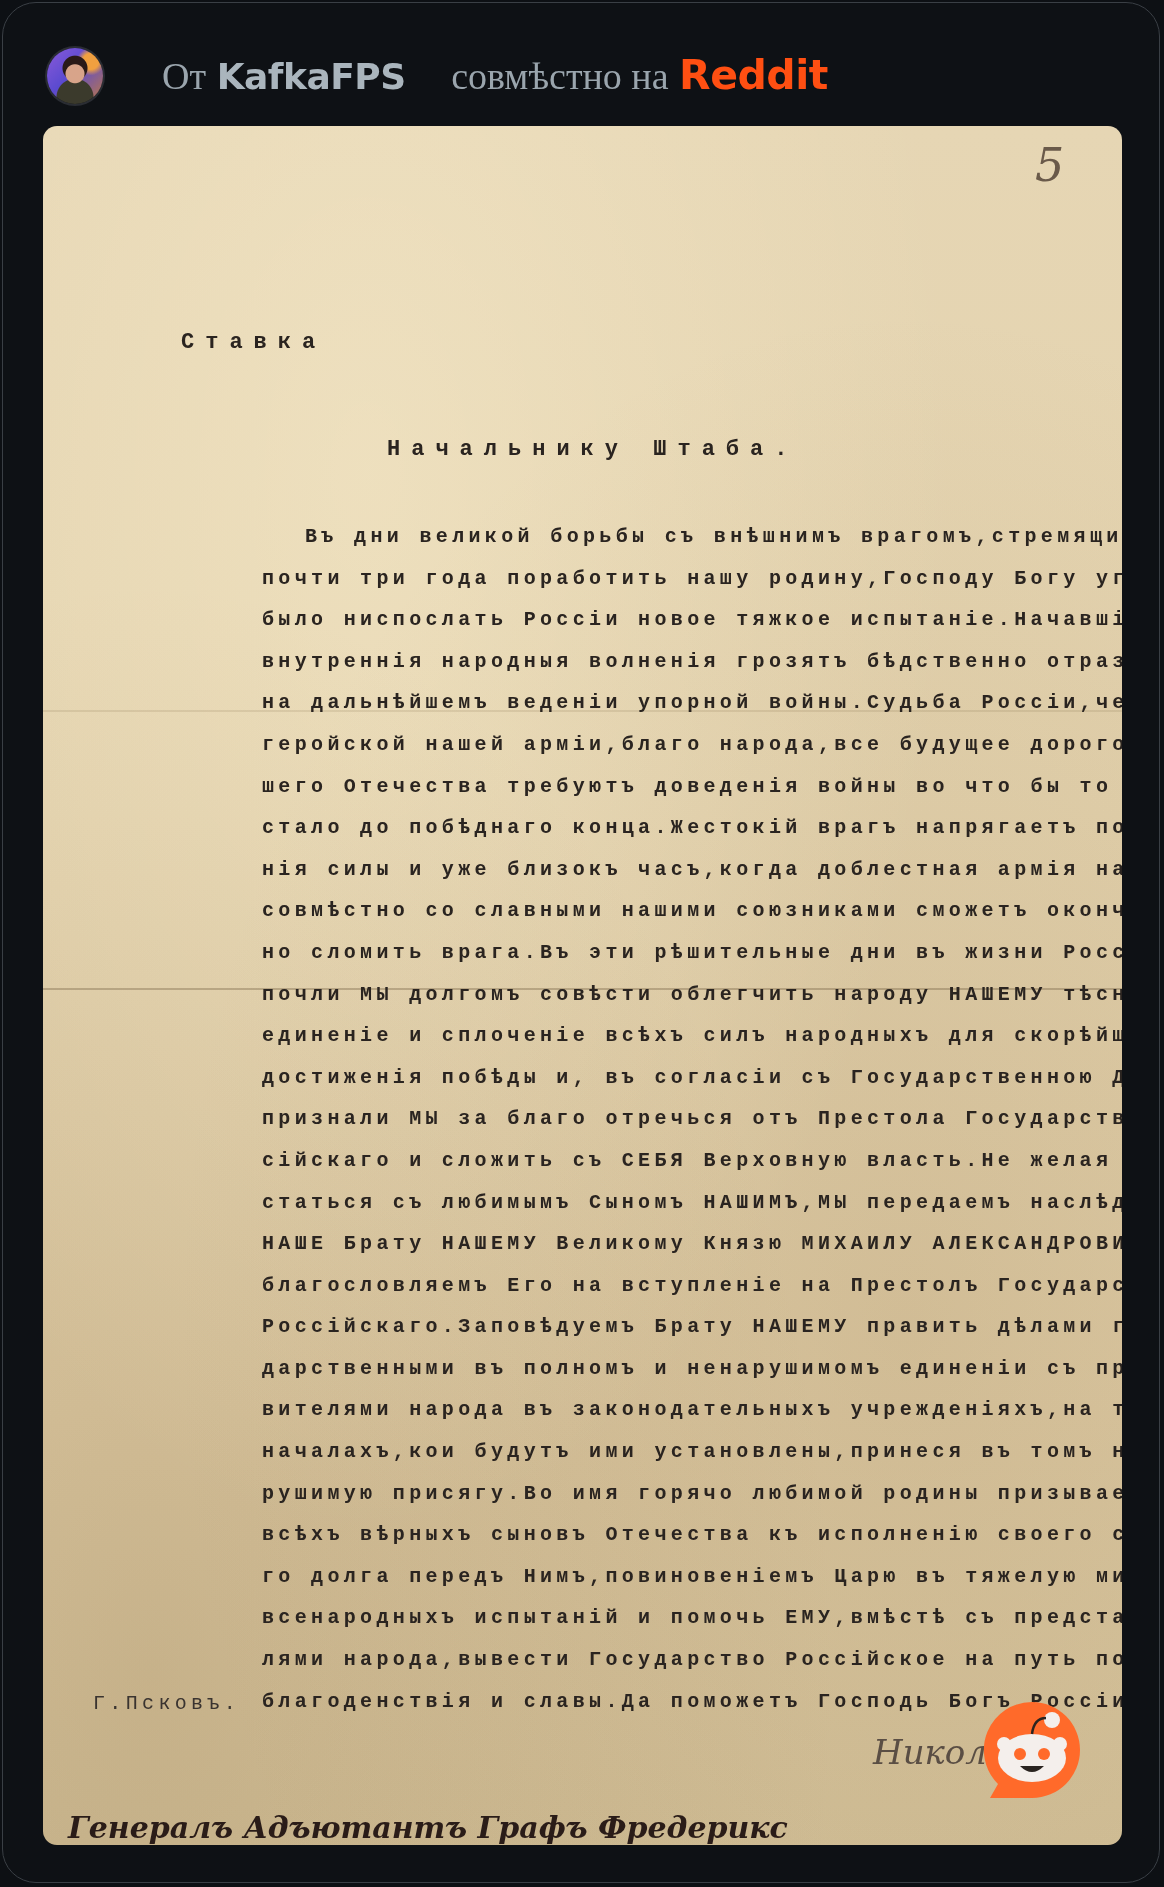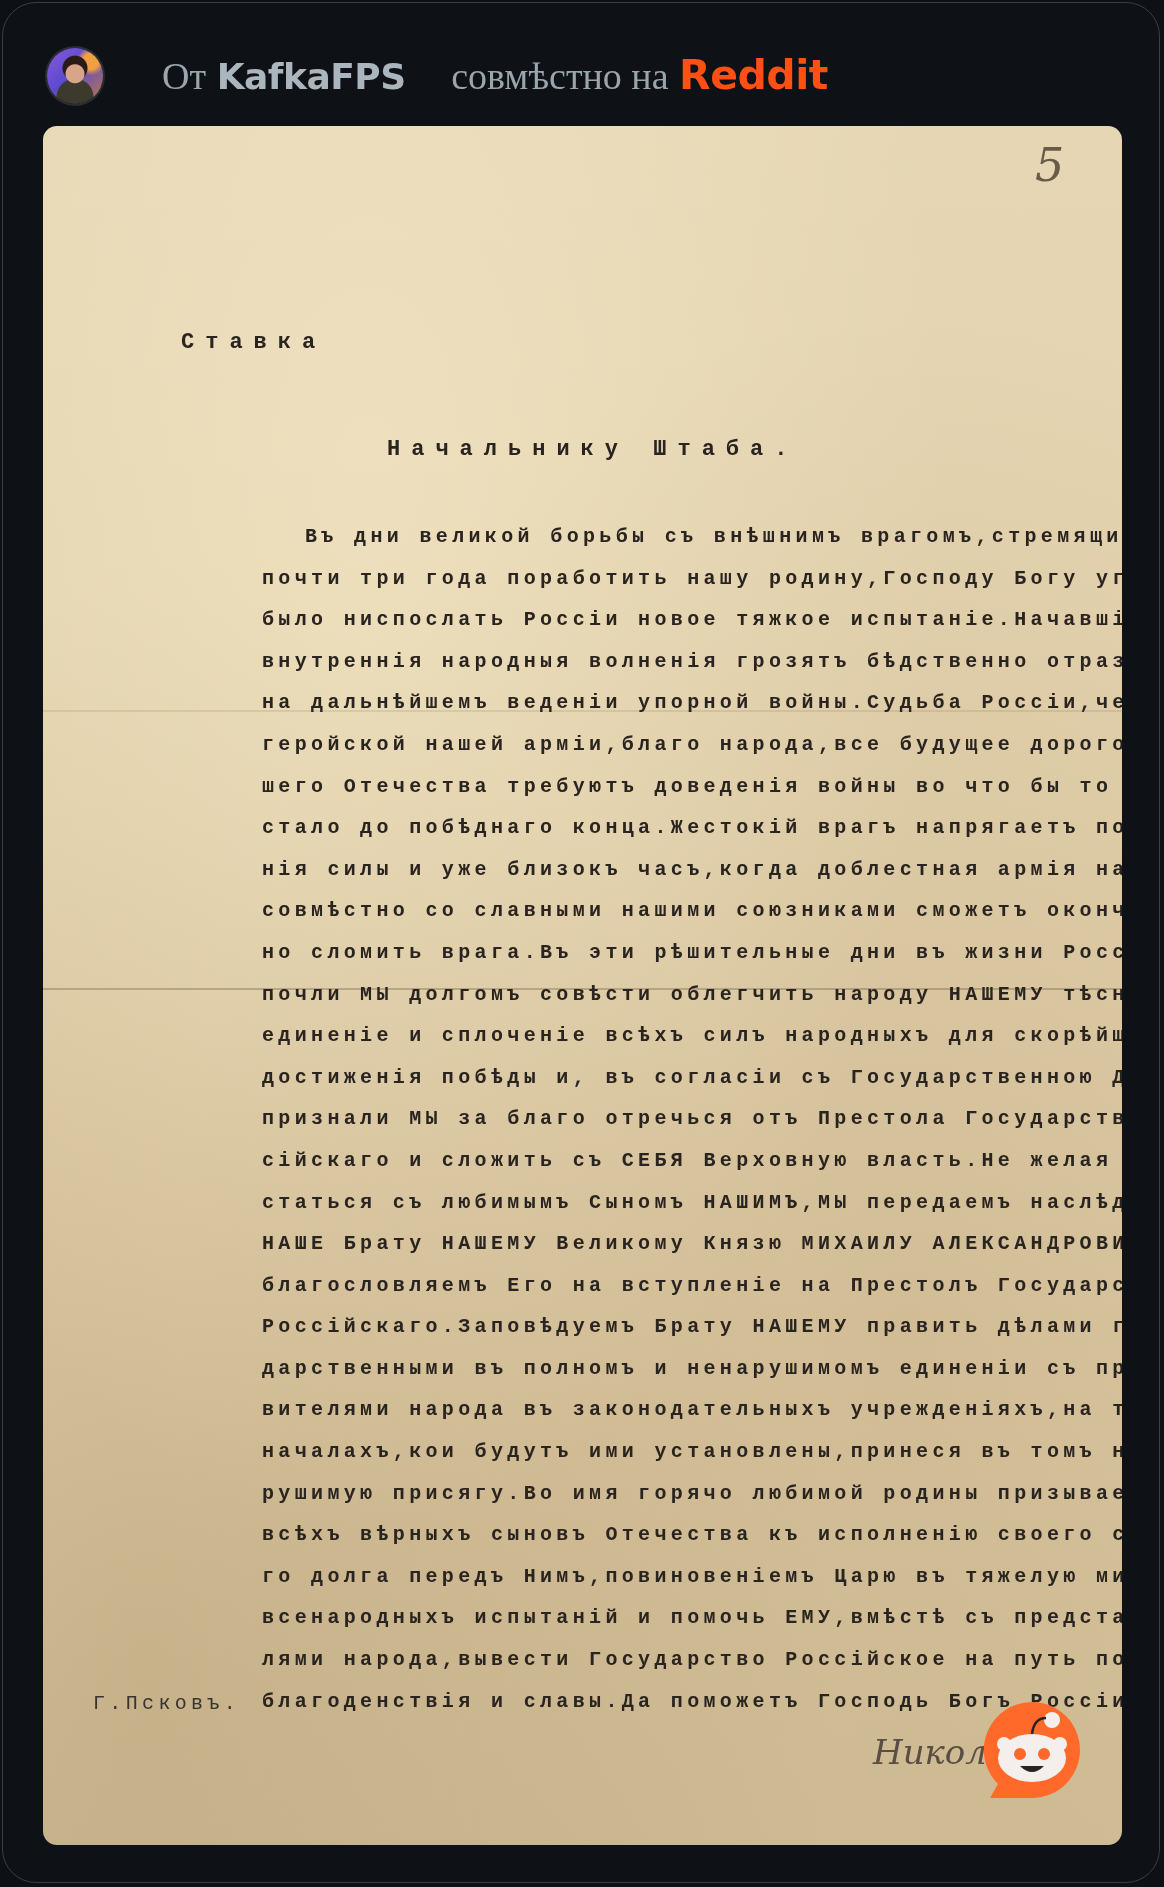--- a/index.html
+++ b/index.html
@@ -63,20 +63,21 @@
   <div class="hand pencil" style="left:992px; top:12px; font-size:46px;">5</div>
 
   <div class="tx head1" style="left:122px; top:204px;margin-left:16px;">Ставка</div>
   <div class="tx head1" style="left:344px; top:311px;">Начальнику Штаба.</div>
 
   <div id="body" class="tx body" style="left:219px; top:390px;"><div style="padding-left: 43px;">Въ дни великой борьбы съ внѣшнимъ врагомъ,стремящимся</div><div>почти три года поработить нашу родину,Господу Богу угодно</div><div>было ниспослать Россіи новое тяжкое испытаніе.Начавшіяся</div><div>внутреннія народныя волненія грозятъ бѣдственно отразиться</div><div>на дальнѣйшемъ веденіи упорной войны.Судьба Россіи,честь</div><div>геройской нашей арміи,благо народа,все будущее дорогого на-</div><div>шего Отечества требуютъ доведенія войны во что бы то ни</div><div>стало до побѣднаго конца.Жестокій врагъ напрягаетъ послѣд-</div><div>нія силы и уже близокъ часъ,когда доблестная армія наша</div><div>совмѣстно со славными нашими союзниками сможетъ окончатель-</div><div>но сломить врага.Въ эти рѣшительные дни въ жизни Россіи,</div><div>почли МЫ долгомъ совѣсти облегчить народу НАШЕМУ тѣсное</div><div>единеніе и сплоченіе всѣхъ силъ народныхъ для скорѣйшаго</div><div>достиженія побѣды и, въ согласіи съ Государственною Думою,</div><div>признали МЫ за благо отречься отъ Престола Государства Рос-</div><div>сійскаго и сложить съ СЕБЯ Верховную власть.Не желая раз-</div><div>статься съ любимымъ Сыномъ НАШИМЪ,МЫ передаемъ наслѣдіе</div><div>НАШЕ Брату НАШЕМУ Великому Князю МИХАИЛУ АЛЕКСАНДРОВИЧУ и</div><div>благословляемъ Его на вступленіе на Престолъ Государства</div><div>Россійскаго.Заповѣдуемъ Брату НАШЕМУ править дѣлами госу-</div><div>дарственными въ полномъ и ненарушимомъ единеніи съ предста-</div><div>вителями народа въ законодательныхъ учрежденіяхъ,на тѣхъ</div><div>началахъ,кои будутъ ими установлены,принеся въ томъ нена-</div><div>рушимую присягу.Во имя горячо любимой родины призываемъ</div><div>всѣхъ вѣрныхъ сыновъ Отечества къ исполненію своего свято-</div><div>го долга передъ Нимъ,повиновеніемъ Царю въ тяжелую минуту</div><div>всенародныхъ испытаній и помочь ЕМУ,вмѣстѣ съ представите-</div><div>лями народа,вывести Государство Россійское на путь побѣды,</div><div>благоденствія и славы.Да поможетъ Господь Богъ Россіи.</div></div>
 
   <div class="tx body" style="left:50px; top:1557px; font-weight:normal; color:#3a3430;">Г.Псковъ.</div>
 
 
+  <div class="hand" style="left:25px; top:1684px; font-size:30px; font-weight:bold;">Генералъ Адъютантъ Графъ Фредерикс</div>
 
   <div class="hand pencil" style="left:830px; top:1606px; font-size:34px; color:#5a4e44;">Николай</div>
 
   <svg class="reddit-badge" viewBox="0 0 100 100">
     <path d="M50 2 A48 48 0 1 1 50 98 L8 98 L16 84 A48 48 0 0 1 50 2 Z" fill="#ff6a2a"></path>
     <ellipse cx="50" cy="58" rx="34" ry="24" fill="#f4efec"></ellipse>
     <circle cx="22" cy="44" r="7" fill="#f4efec"></circle>
     <circle cx="78" cy="44" r="7" fill="#f4efec"></circle>
     <circle cx="70" cy="20" r="8" fill="#f4efec"></circle>
     <path d="M50 34 Q52 18 64 18" stroke="#2a2420" stroke-width="2.5" fill="none"></path>

